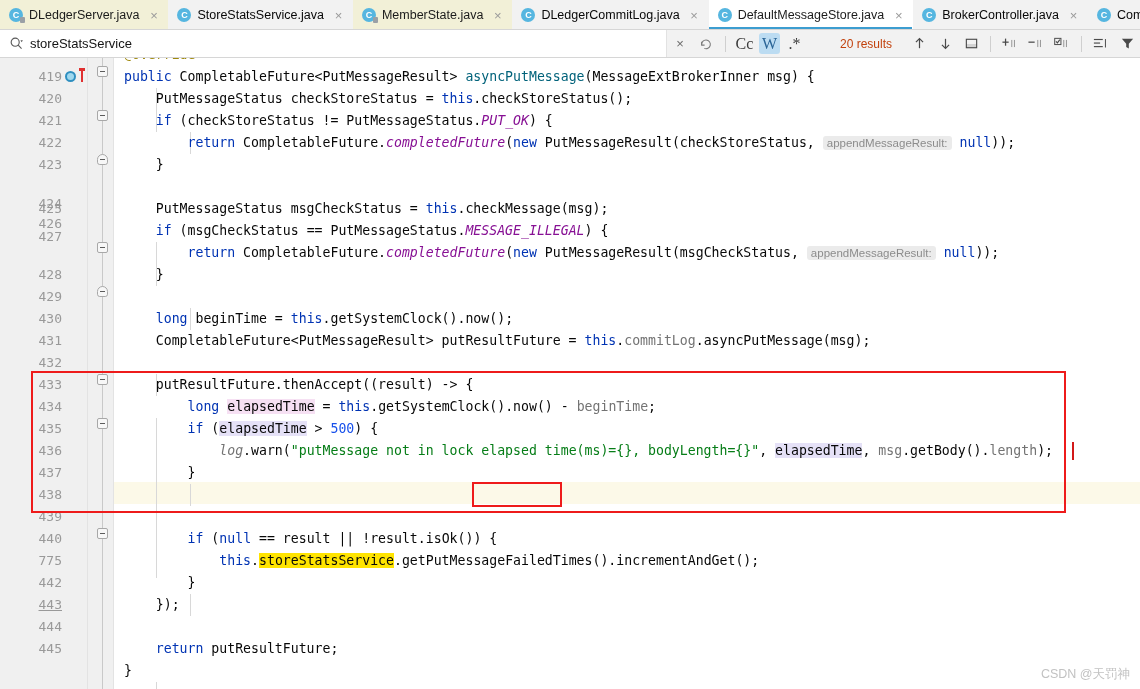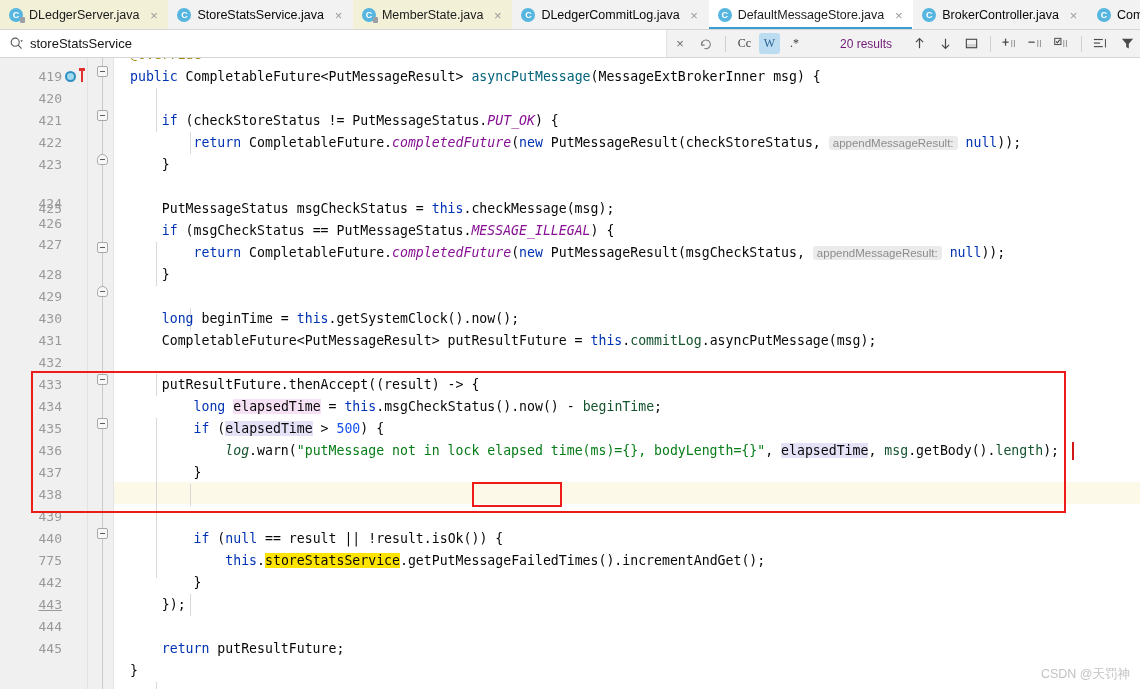--- a/index.html
+++ b/index.html
@@ -61,26 +61,26 @@
   .find-text{
     font-size:13px; color:#141414; font-family:"Liberation Sans", sans-serif;
   }
   .fb-group{ display:flex; align-items:center; height:28px; }
   .fb-btn{
     width:24px; height:24px; display:flex; align-items:center; justify-content:center;
     color:#6b6b6b; font-size:13px; margin:0 1px; border-radius:3px;
   }
   .fb-toggle{
     width:21px; height:21px; display:flex; align-items:center; justify-content:center;
-    font-size:12px; color:#3c3c3c; border-radius:3px; margin:0 2px;
+    font-size:16px; color:#3c3c3c; border-radius:3px; margin:0 2px;
     font-family:"Liberation Serif", serif;
   }
   .fb-toggle.on{ background:#bcdcf2; color:#2a6496; }
   .fb-sep{ width:1px; height:16px; background:#cfcfcf; margin:0 6px; }
-  .results{ font-size:12px; color:#701a75; margin:0 14px 0 20px; white-space:nowrap; }
+  .results{ font-size:12px; color:#c2410c; margin:0 14px 0 20px; white-space:nowrap; }
 
   
   .editor{
     position:absolute; left:0; top:58px; width:1140px; height:631px;
     background:#ffffff; overflow:hidden;
   }
   .gutter{
     position:absolute; left:0; top:0; width:88px; height:631px;
     background:#f0f0f0; border-right:1px solid #e3e3e3;
   }
@@ -96,32 +96,32 @@
     font-family:"DejaVu Sans Mono","Liberation Mono",monospace;
     font-size:13.2px; line-height:22px; color:#080808;
   }
   .ln{
     position:absolute; height:22px; line-height:22px;
     font-family:"DejaVu Sans Mono","Liberation Mono",monospace;
     font-size:13px; color:#999999; text-align:right; width:62px; left:0;
   }
   .row{
     position:absolute; left:0; right:0; height:22px; line-height:22px;
-    white-space:pre; padding-left:16px;
+    white-space:pre; padding-left:10px;
   }
   .row.cur{ background:#fdf8e3; }
   .hl-cur-full{
     position:absolute; left:0; right:0; height:22px; background:#fcf9e8;
   }
 
   
   .kw{ color:#0033b3; }
   .str{ color:#067d17; }
   .num{ color:#1750eb; }
-  .fld{ color:#14532d; }
+  .fld{ color:#737373; }
   .stat{ color:#871094; font-style:italic; }
   .mth{ color:#00627a; }
   .ann{ color:#9e880d; }
   .plain{ color:#080808; }
 
   
   .mark-yellow{ background:#ffe400; }
   .mark-pink{ background:#f6e0f3; }
   .mark-lav{ background:#e5e1f7; }
   .sel-blue{ background:#a6d2ff; }
@@ -318,21 +318,21 @@
     <div class="caret-red" style="left:81px; top:10px;"></div>
 
     <div class="ln" style="top:8px;">419</div>
     <div class="ln" style="top:30px;">420</div>
     <div class="ln" style="top:52px;">421</div>
     <div class="ln" style="top:74px;">422</div>
     <div class="ln" style="top:96px;">423</div>
     <div class="ln" style="top:120px;margin-top:15px;">424</div>
     <div class="ln" style="top:140px;">425</div>
     <div class="ln" style="top:155px;">426</div>
-    <div class="ln" style="top:176px;">427</div>
+    <div class="ln" style="top:168px;">427</div>
     <div class="ln" style="top:206px;">428</div>
     <div class="ln" style="top:228px;">429</div>
     <div class="ln" style="top:250px;">430</div>
     <div class="ln" style="top:272px;">431</div>
     <div class="ln" style="top:294px;">432</div>
     <div class="ln" style="top:316px;">433</div>
     <div class="ln" style="top:338px;">434</div>
     <div class="ln" style="top:360px;">435</div>
     <div class="ln" style="top:382px;">436</div>
     <div class="ln" style="top:404px;">437</div>
@@ -354,20 +354,21 @@
       <div class="iguide" style="left:76px; top:74px;  height:22px;"></div>
       <div class="iguide" style="left:76px; top:250px; height:22px;"></div>
       <div class="iguide" style="left:42px; top:316px; height:22px;"></div>
       <div class="iguide" style="left:42px; top:360px; height:160px;"></div>
       <div class="iguide" style="left:76px; top:426px; height:22px;"></div>
       <div class="iguide" style="left:76px; top:536px; height:22px;"></div>
       <div class="iguide" style="left:42px; top:624px; height:22px;"></div>
 
       <div class="row" style="top:8px;"><span class="kw">public</span> <span class="plain">CompletableFuture&lt;PutMessageResult&gt; </span><span class="mth">asyncPutMessage</span><span class="plain">(MessageExtBrokerInner msg) {</span></div>
 
+      <div class="row" style="top:30px;"><span class="plain">    PutMessageStatus checkStoreStatus = </span><span class="kw">this</span><span class="plain">.checkStoreStatus();</span></div>
 
       <div class="row" style="top:52px;"><span class="plain">    </span><span class="kw">if</span><span class="plain"> (checkStoreStatus != PutMessageStatus.</span><span class="stat">PUT_OK</span><span class="plain">) {</span></div>
 
       <div class="row" style="top:74px;"><span class="plain">        </span><span class="kw">return</span><span class="plain"> CompletableFuture.</span><span class="stat">completedFuture</span><span class="plain">(</span><span class="kw">new</span><span class="plain"> PutMessageResult(checkStoreStatus, </span><span class="hintchip">appendMessageResult:</span><span class="plain"> </span><span class="kw">null</span><span class="plain">));</span></div>
 
       <div class="row" style="top:96px;"><span class="plain">    }</span></div>
 
       <div class="row" style="top:118px;"></div>
 
       <div class="row" style="top:162px;"><span class="plain">    </span><span class="kw">if</span><span class="plain"> (msgCheckStatus == PutMessageStatus.</span><span class="stat">MESSAGE_ILLEGAL</span><span class="plain">) {</span></div>
@@ -381,21 +382,21 @@
       <div class="row" style="top:228px;"></div>
 
       <div class="row" style="top:250px;"><span class="plain">    </span><span class="kw">long</span><span class="plain"> beginTime = </span><span class="kw">this</span><span class="plain">.getSystemClock().now();</span></div>
 
       <div class="row" style="top:272px;"><span class="plain">    CompletableFuture&lt;PutMessageResult&gt; putResultFuture = </span><span class="kw">this</span><span class="plain">.</span><span class="fld">commitLog</span><span class="plain">.asyncPutMessage(msg);</span></div>
 
       <div class="row" style="top:294px;"></div>
 
       <div class="row" style="top:316px;"><span class="plain">    putResultFuture.thenAccept((result) -&gt; {</span></div>
 
-      <div class="row" style="top:338px;"><span class="plain">        </span><span class="kw">long</span><span class="plain"> </span><span class="mark-pink">elapsedTime</span><span class="plain"> = </span><span class="kw">this</span><span class="plain">.msgCheckStatus().now() - </span><span class="fld">beginTime</span><span class="plain">;</span></div>
+      <div class="row" style="top:338px;"><span class="plain">        </span><span class="kw">long</span><span class="plain"> </span><span class="mark-pink">elapsedTime</span><span class="plain"> = </span><span class="kw">this</span><span class="plain">.getSystemClock().now() - </span><span class="fld">beginTime</span><span class="plain">;</span></div>
 
       <div class="row" style="top:360px;"><span class="plain">        </span><span class="kw">if</span><span class="plain"> (</span><span class="mark-lav">elapsedTime</span><span class="plain"> &gt; </span><span class="num">500</span><span class="plain">) {</span></div>
 
       <div class="row" style="top:382px;"><span class="plain">            </span><span class="fld" style="font-style:italic">log</span><span class="plain">.warn(</span><span class="str">"putMessage not in lock elapsed time(ms)={}, bodyLength={}"</span><span class="plain">, </span><span class="mark-lav">elapsedTime</span><span class="plain">, </span><span class="fld">msg</span><span class="plain">.getBody().</span><span class="fld">length</span><span class="plain">);</span></div>
 
       <div class="row" style="top:404px;"><span class="plain">        }</span></div>
 
 
       <div class="row" style="top:448px;"></div>
 

